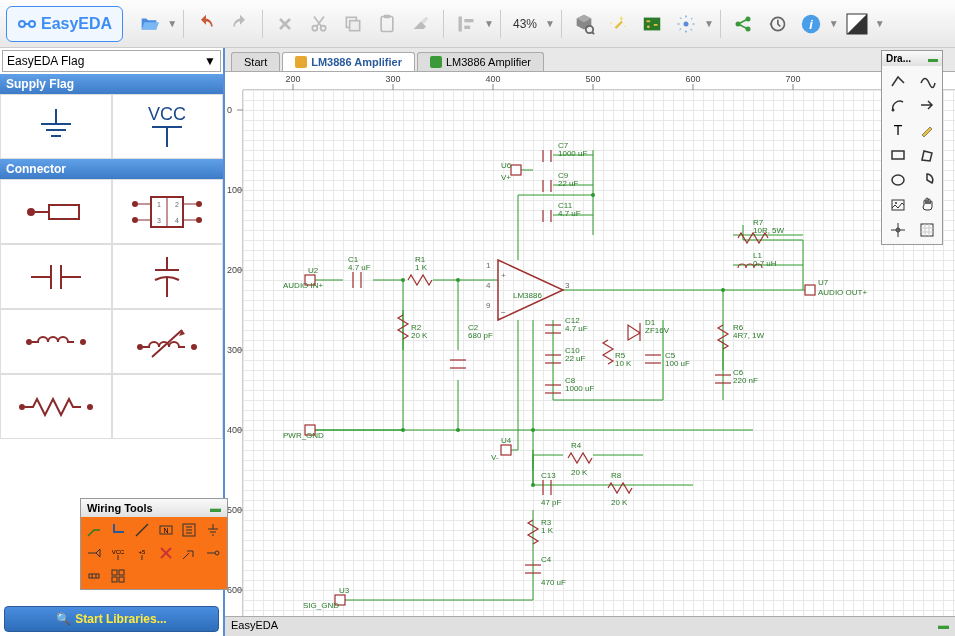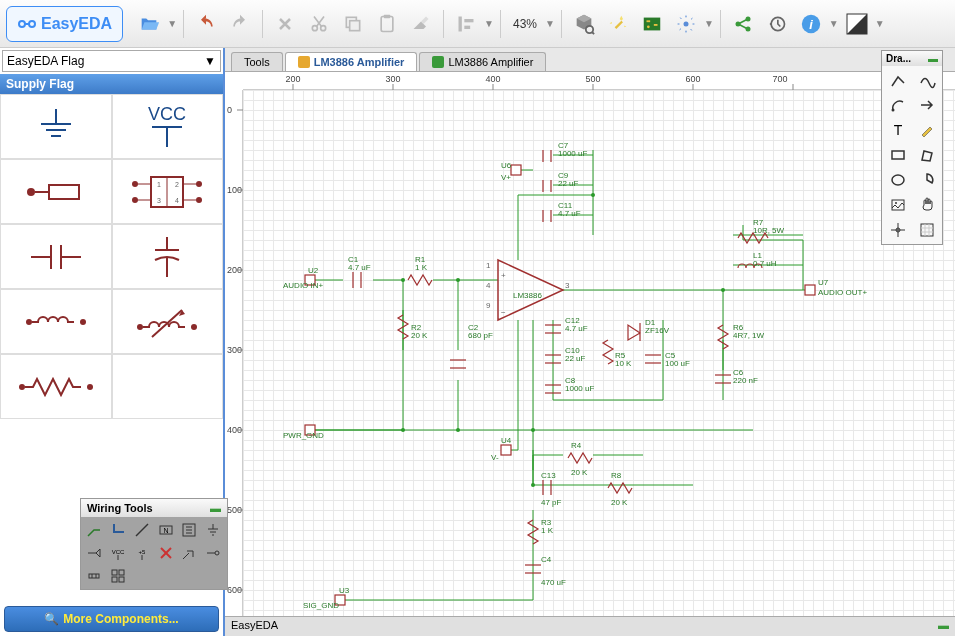--- a/index.html
+++ b/index.html
@@ -22,21 +22,21 @@
 .filter-row { display: flex; align-items: center; }
 .filter-input { flex: 1; height: 20px; font-size: 12px; padding: 0 4px; border: 1px solid #ccc; color: #aaa; }
 .filter-close { width: 20px; text-align: center; font-size: 14px; cursor: pointer; }
 .cat-header { background: linear-gradient(#5fa0e8, #3d7bc8); color: #fff; font-size: 12px; font-weight: bold; padding: 3px 6px; cursor: pointer; }
 .cat-grid { display: grid; grid-template-columns: 1fr 1fr; }
 .cat-cell { height: 65px; border: 1px solid #ddd; display: flex; align-items: center; justify-content: center; cursor: pointer; position: relative; }
 .cat-cell svg { max-width: 80px; max-height: 50px; }
 .more-libs { margin: 4px; height: 26px; background: linear-gradient(#4a8de0, #2d6db8); color: #ffeb3b; border: 1px solid #2a5a99; border-radius: 4px; font-size: 12px; font-weight: bold; display: flex; align-items: center; justify-content: center; cursor: pointer; gap: 4px; }
 
 
-.wiring-panel { position: absolute; left: 80px; top: 450px; width: 148px; background: #a3a3a3; border: 1px solid #999; font-size: 11px; z-index: 20; }
+.wiring-panel { position: absolute; left: 80px; top: 450px; width: 148px; background: #f97316; border: 1px solid #999; font-size: 11px; z-index: 20; }
 .wiring-title { background: linear-gradient(#fafafa,#e0e0e0); padding: 3px 6px; font-weight: bold; display: flex; justify-content: space-between; }
 .wiring-grid { display: grid; grid-template-columns: repeat(6, 1fr); padding: 2px; gap: 1px; }
 .wiring-cell { width: 22px; height: 22px; display: flex; align-items: center; justify-content: center; border: 1px solid transparent; cursor: pointer; font-size: 12px; }
 
 
 .canvas-area { flex: 1; display: flex; flex-direction: column; position: relative; background: #fff; }
 .tabs { height: 24px; background: #e8e8e8; border-bottom: 1px solid #aaa; display: flex; align-items: flex-end; padding-left: 6px; gap: 2px; }
 .tab { padding: 3px 12px; font-size: 11px; background: #ddd; border: 1px solid #aaa; border-bottom: none; border-radius: 3px 3px 0 0; cursor: pointer; display: flex; align-items: center; gap: 4px; }
 .tab.active { background: #fff; font-weight: bold; color: #2a5a99; }
 .tab .ticon { width: 12px; height: 12px; background: #e6a830; border-radius: 2px; }
@@ -222,20 +222,21 @@
       </div>
       <div class="cat-cell">
         <svg width="70" height="50" viewBox="0 0 70 50">
             <text x="35" y="18" text-anchor="middle" fill="#1a4a8a" font-size="18" font-family="serif">VCC</text>
             <line x1="20" y1="25" x2="50" y2="25" stroke="#1a4a8a" stroke-width="2"></line>
             <line x1="35" y1="25" x2="35" y2="45" stroke="#1a4a8a" stroke-width="2"></line>
           </svg>
       </div>
     </div>
 
+    <div class="cat-header">Connector</div>
     <div class="cat-grid">
       <div class="cat-cell">
         <svg width="70" height="30" viewBox="0 0 70 30">
             <circle cx="10" cy="15" r="4" fill="#8a2a2a"></circle>
             <line x1="14" y1="15" x2="28" y2="15" stroke="#8a2a2a" stroke-width="2"></line>
             <rect x="28" y="8" width="30" height="14" fill="none" stroke="#8a2a2a" stroke-width="2"></rect>
           </svg>
       </div>
       <div class="cat-cell">
         <svg width="80" height="40" viewBox="0 0 80 40">
@@ -296,21 +297,21 @@
             <path d="M9 15 h8 l4 -8 l8 16 l8 -16 l8 16 l8 -16 l4 8 h8" fill="none" stroke="#8a2a2a" stroke-width="2"></path>
             <circle cx="74" cy="15" r="3" fill="#8a2a2a"></circle>
           </svg>
       </div>
       <div class="cat-cell"></div>
     </div>
 
     <div style="flex:1"></div>
     <div class="more-libs">
       <span>🔍</span>
-      <span>More Components...</span>
+      <span>Start Libraries...</span>
     </div>
 
     <div class="wiring-panel">
       <div class="wiring-title">
           <span>Wiring Tools</span>
           <span style="color:#3a9a3a">▬</span>
         </div>
       <div class="wiring-grid">
         <div class="wiring-cell">
             <svg width="16" height="16">
@@ -398,21 +399,21 @@
               <rect x="9" y="9" width="5" height="5" fill="none" stroke="#333"></rect>
             </svg>
           </div>
       </div>
     </div>
   </div>
 
   <div class="canvas-area">
     <div class="tabs">
       <div class="tab">
-          <span>Tools</span>
+          <span>Start</span>
         </div>
       <div class="tab active">
           <span class="ticon"></span>
           <span>LM3886 Amplifier</span>
         </div>
       <div class="tab">
           <span class="ticon green"></span>
           <span>LM3886 Amplifier</span>
         </div>
     </div>
@@ -421,21 +422,21 @@
       <span style="left:50px">200</span>
         <span class="tick" style="left:50px"></span>
       <span style="left:150px">300</span>
         <span class="tick" style="left:150px"></span>
       <span style="left:250px">400</span>
         <span class="tick" style="left:250px"></span>
       <span style="left:350px">500</span>
         <span class="tick" style="left:350px"></span>
       <span style="left:450px">600</span>
         <span class="tick" style="left:450px"></span>
-      <span style="left:537px">700</span>
+      <span style="left:550px">700</span>
         <span class="tick" style="left:550px"></span>
       <span style="left:650px">800</span>
         <span class="tick" style="left:650px"></span>
     </div>
 
     <div class="canvas-body">
       <div class="ruler-v">
         <span style="top:20px">0</span>
           <span class="tick" style="top:20px"></span>
         <span style="top:100px">100</span>

